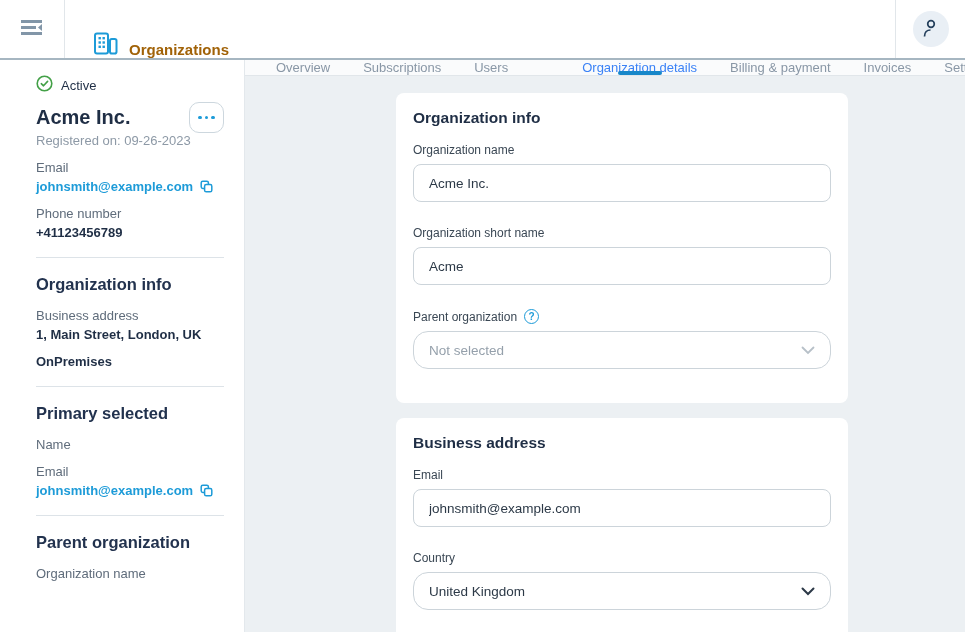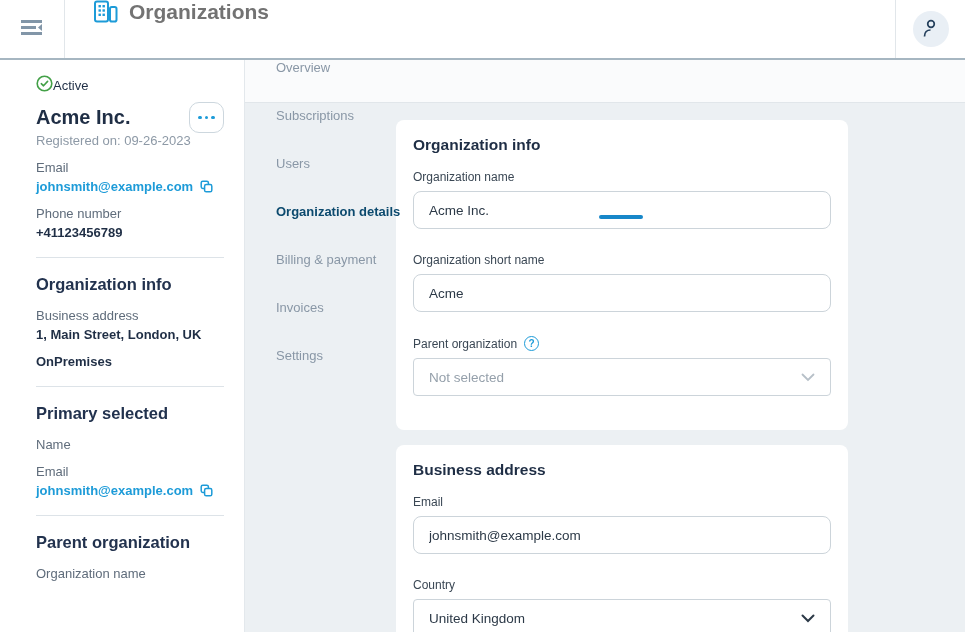--- a/index.html
+++ b/index.html
@@ -19,23 +19,23 @@
     display: flex;
     align-items: stretch;
   }
   .menu-btn {
     width: 65px;
     display: flex; align-items: center; justify-content: center;
     border-right: 1px solid #e1e6ea;
     background: #fff; cursor: pointer;
   }
   .app-title {
-    display: flex; align-items: flex-start; gap: 11px;
+    display: flex; align-items: flex-end; gap: 11px;
     padding-left: 28px;
-    font-weight: 700; font-size: 21px; color: #737373;
+    font-weight: 700; font-size: 15px; color: #a16207;
   }
   .topbar-spacer { flex: 1; }
   .avatar-area {
     width: 70px;
     border-left: 1px solid #e1e6ea;
     display: flex; align-items: center; justify-content: center;
   }
   .avatar {
     width: 36px; height: 36px; border-radius: 50%;
     background: #e9eff5;
@@ -47,21 +47,21 @@
   .page-body { display: flex; height: 572px; }
 
   
   .sidebar {
     width: 245px; min-width: 245px;
     background: #fff;
     border-right: 1px solid #e3e8ec;
     padding: 15px 20px 0 36px;
     overflow: hidden;
   }
-  .status-row { display: flex; align-items: center; gap: 0; font-size: 13px; color: #1f2e45; }
+  .status-row { display: flex; align-items: center; gap: 8px; font-size: 13px; color: #1f2e45; }
   .name-row { display: flex; align-items: center; justify-content: space-between; margin-top: 7px; }
   .org-title { font-size: 20px; font-weight: 700; color: #1f2e45; }
   .more-btn {
     width: 35px; height: 31px;
     border: 1px solid #cdd7de; border-radius: 10px;
     background: #fff; cursor: pointer;
     display: flex; align-items: center; justify-content: center; gap: 3px;
   }
   .more-btn i { width: 3.5px; height: 3.5px; border-radius: 50%; background: #1d9bd8; }
   .registered { color: #8d99a6; font-size: 13px; }
@@ -74,28 +74,27 @@
   .s-heading { margin-top: 17px; font-size: 16.5px; font-weight: 600; color: #22324e; }
   .s-field.first { margin-top: 14px; }
 
   
   .content { flex: 1; background: #ecf0f3; display: flex; flex-direction: column; overflow: hidden; }
   .tabs {
     height: 43px; background: #fafbfc;
     border-bottom: 1px solid #e1e6ea;
     display: flex; align-items: stretch; gap: 33px;
     padding-left: 31px;
-    flex-direction: column;
   }
   .tab {
     display: flex; align-items: center;
     font-size: 13px; color: #8997a6;
     position: relative; cursor: pointer; white-space: nowrap;
   }
-  .tab.active { color: #0c4a6e; font-weight: 700; }
+  .tab.active { color: #3b82f6; font-weight: 400; margin-left: 41px; }
   .tab.active::after {
     content: ""; position: absolute; left: 50%; bottom: 0;
     transform: translateX(-50%);
     width: 44px; height: 4px; border-radius: 3px;
     background: #1787c9;
   }
   .scroll-area { flex: 1; padding: 17px 0 0 151px; }
 
   .card {
     width: 452px; background: #fff; border-radius: 8px;
@@ -108,21 +107,21 @@
   .flabel { font-size: 12px; color: #3a4754; display: flex; align-items: center; gap: 7px; }
   .fld {
     margin-top: 7px; width: 418px; height: 38px;
     border: 1px solid #ccd4da; border-radius: 8px;
     padding: 0 15px; font-size: 13.5px; color: #2c3947;
     background: #fff; outline: none;
     font-family: "Liberation Sans", "DejaVu Sans", sans-serif;
   }
   .select {
     margin-top: 7px; width: 418px; height: 38px;
-    border: 1px solid #ccd4da; border-radius: 4px;
+    border: 1px solid #ccd4da; border-radius: 15px;
     background: #fff; cursor: pointer;
     display: flex; align-items: center; justify-content: space-between;
     padding: 0 15px; font-size: 13.5px;
   }
   .select .sel-text.muted { color: #95a0ab; }
   .select .sel-text.dark { color: #2c3947; }
   .help-badge {
     width: 15px; height: 15px; border-radius: 50%;
     border: 1.3px solid #1d9bd8; color: #1d9bd8;
     font-size: 10px; font-weight: 700;

